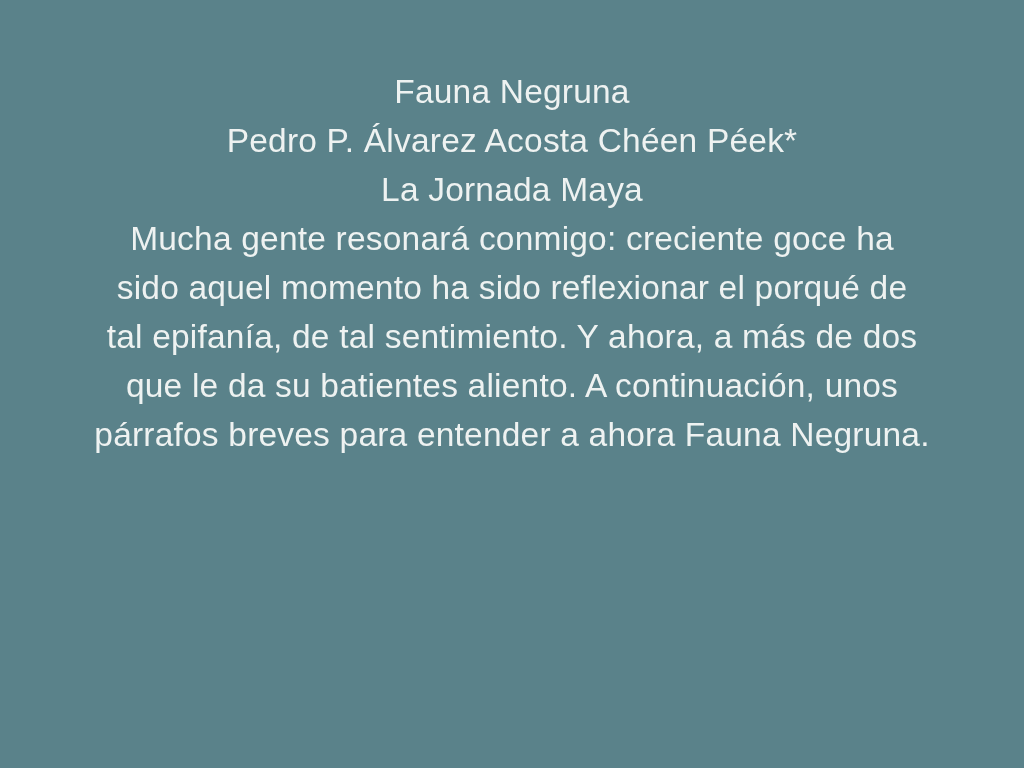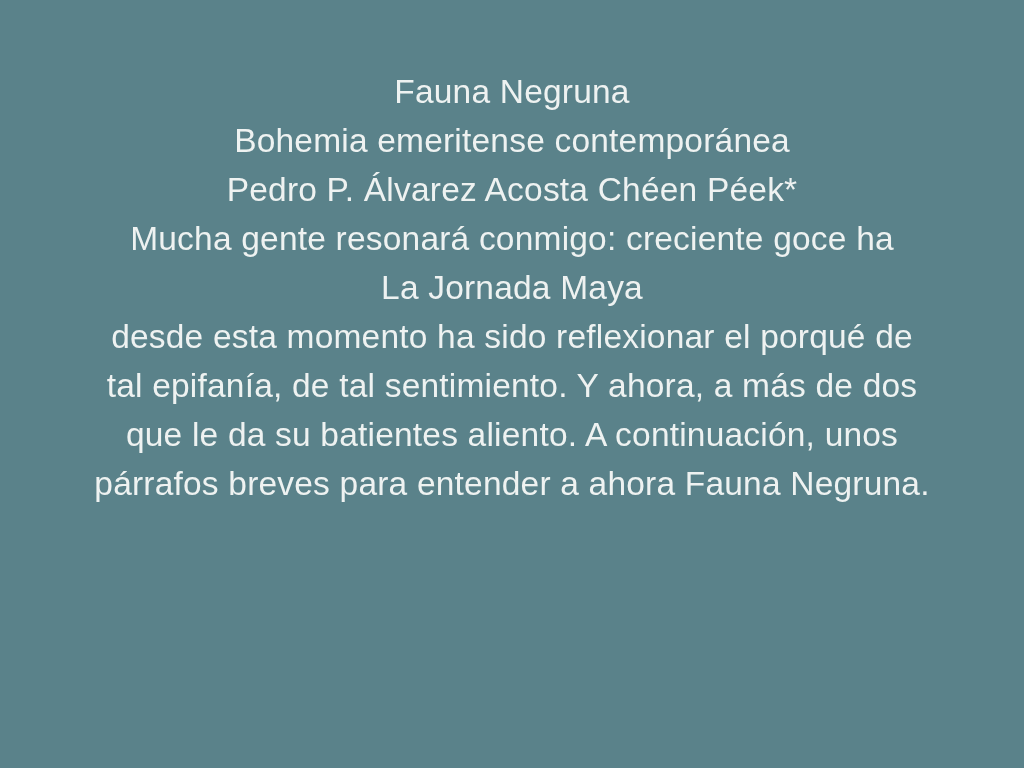--- a/index.html
+++ b/index.html
@@ -40,22 +40,21 @@
   .line {
     white-space: nowrap;
   }
 </style>
 </head>
 <body>
 
 <div class="slide">
   <div class="text-block">
     <div class="line">Fauna Negruna</div>
-    <div class="line">Bohemia emeritense contemporánea</div>
     <div class="line">Pedro P. Álvarez Acosta Chéen Péek*</div>
+    <div class="line">La Jornada Maya</div>
     <div class="line">Mucha gente resonará conmigo: creciente goce ha</div>
-    <div class="line">La Jornada Maya</div>
-    <div class="line">desde esta momento ha sido reflexionar el porqué de</div>
+    <div class="line">sido aquel momento ha sido reflexionar el porqué de</div>
     <div class="line">tal epifanía, de tal sentimiento. Y ahora, a más de dos</div>
     <div class="line">que le da su batientes aliento. A continuación, unos</div>
     <div class="line">párrafos breves para entender a ahora Fauna Negruna.</div>
   </div>
 </div>
 
 </body></html>

